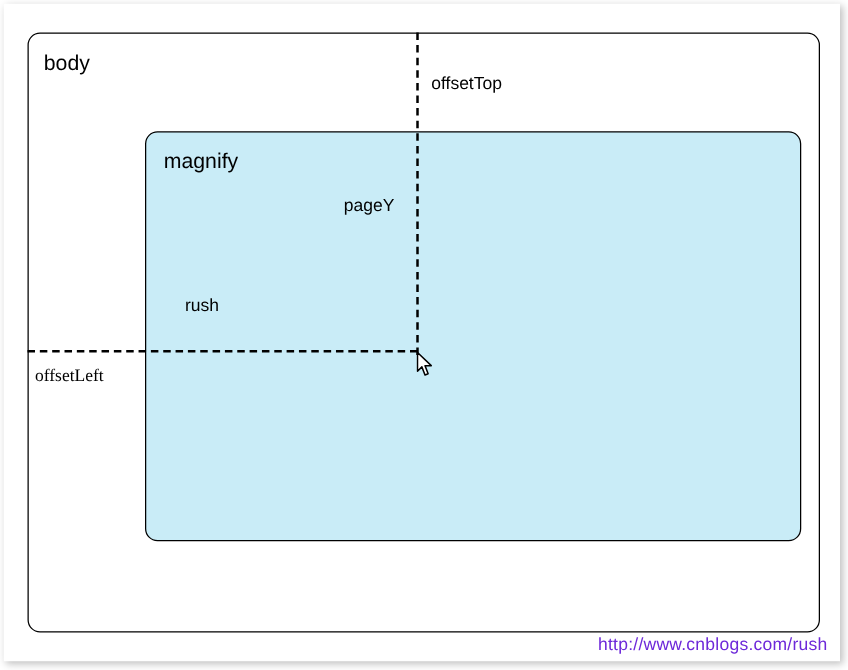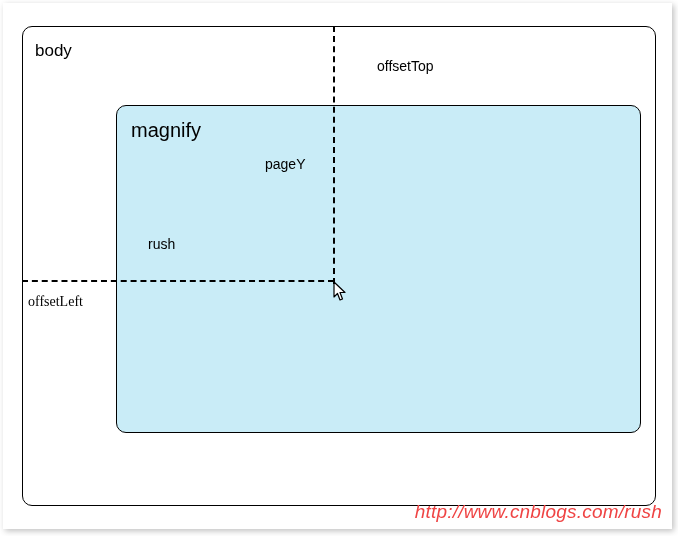--- a/index.html
+++ b/index.html
@@ -47,21 +47,21 @@
     width: 525px;
     height: 328px;
     border: 1.5px solid #000;
     border-radius: 10px;
     background: #c9ecf7;
   }
   .inner-label {
     position: absolute;
     left: 128px;
     top: 116px;
-    font-size: 20px;
+    font-size: 17px;
     color: #000;
   }
   .dash-v {
     position: absolute;
     border-left: 2px dashed #000;
   }
   .dash-h {
     position: absolute;
     border-top: 2px dashed #000;
   }
@@ -73,44 +73,43 @@
   .cursor-icon {
     position: absolute;
     width: 16px;
     height: 22px;
     pointer-events: none;
   }
   .watermark {
     position: absolute;
     right: 10px;
     bottom: 6px;
-    font-size: 19px;
-    color: #ef4444;
+    font-size: 14px;
+    color: #6d28d9;
     letter-spacing: 0.2px;
-    font-style: italic;
   }
 </style>
 </head>
 <body>
 
 <div class="canvas">
 
   <div class="outer-box"></div>
   <div class="outer-label">body</div>
 
   <div class="inner-box"></div>
   <div class="inner-label">magnify</div>
 
   <div class="dash-v" style="left:330px; top:23px; height:258px;"></div>
 
   <div class="dash-h" style="left:19px; top:277px; width:312px;"></div>
 
-  <div class="lbl" style="left:342px; top:55px;margin-left:32px;">offsetTop</div>
+  <div class="lbl" style="left:342px; top:55px;">offsetTop</div>
 
-  <div class="lbl" style="left:262px; top:153px;">pageY</div>
+  <div class="lbl" style="left:272px; top:153px;">pageY</div>
 
   <div class="lbl" style="left:145px; top:233px;">rush</div>
 
   <div class="lbl" style="left:25px; top:291px;font-family:Liberation Serif, serif;">offsetLeft</div>
 
   <span class="cursor-icon" style="left:330px; top:278px;">
     <svg viewBox="0 0 16 22" width="16" height="22">
       <path d="M1 1 L1 16 L4.5 12.5 L7 19 L9.5 18 L7 11.5 L12 11.5 Z" fill="#ffffff" stroke="#000000" stroke-width="1.2" stroke-linejoin="round"></path>
     </svg>
   </span>

